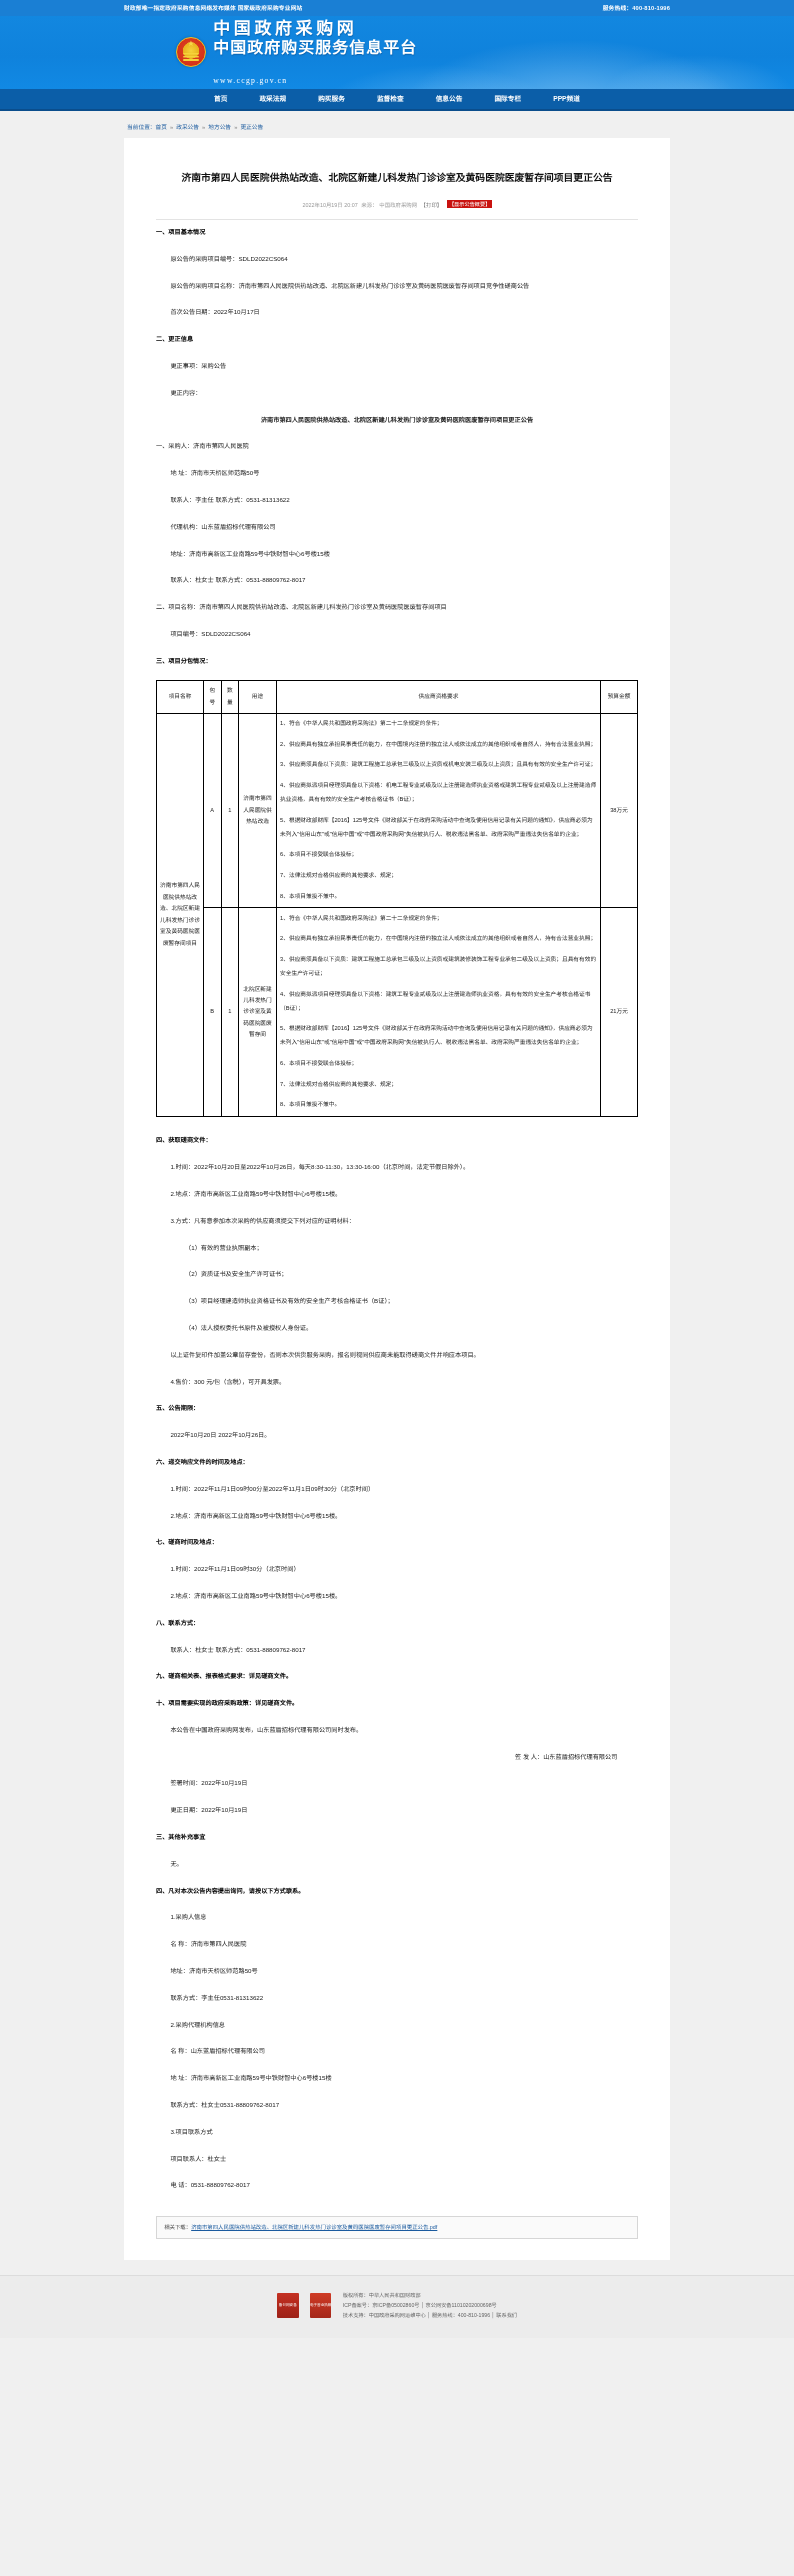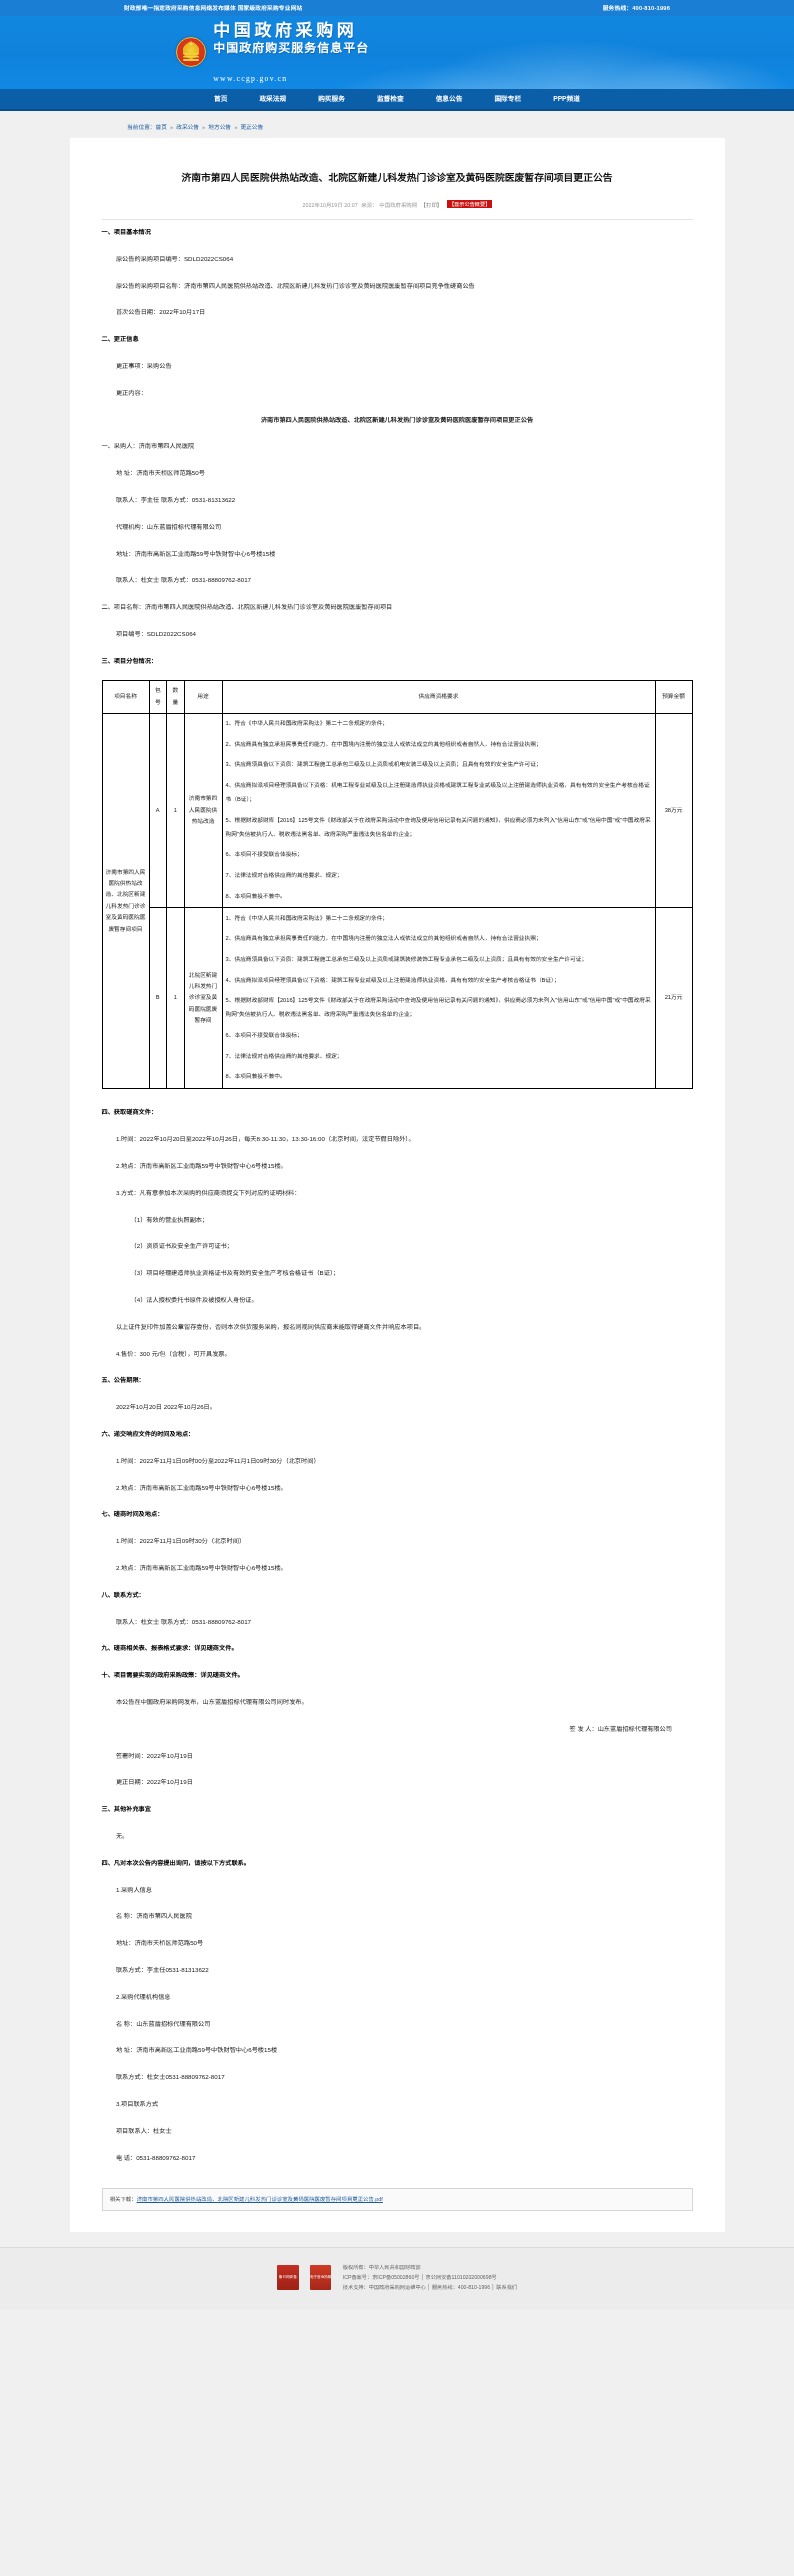--- a/index.html
+++ b/index.html
@@ -72,21 +72,21 @@
       linear-gradient(#f5d33a,#f5d33a) 0 3.1px/15.5px 1.5px no-repeat,
       linear-gradient(#f5d33a,#f5d33a) 0 6.2px/15.5px 2.1px no-repeat;
   }
   .logo-text { margin-left:7.2px; }
   .logo-line1 {
     font-size:17px; font-weight:bold; color:#ffffff;
     letter-spacing:3.6px; line-height:1.15;
     text-shadow:0.5px 0.5px 1px rgba(0,40,90,.35);
   }
   .logo-line2 {
-    font-size:12px; font-weight:bold; color:#ffffff;
+    font-size:16px; font-weight:bold; color:#ffffff;
     letter-spacing:1px; line-height:1.3;
     text-shadow:0.5px 0.5px 1px rgba(0,40,90,.35);
   }
   .logo-url {
     font-size:7.7px; color:#ffffff; letter-spacing:1.3px;
     margin-top:17px; font-family:"Liberation Serif",serif;
   }
 
   
   .nav {
@@ -107,21 +107,21 @@
   .crumb-wrap { width:546px; margin:0 auto; }
   .breadcrumb {
     font-size:5.7px; color:#1a5a9e;
     padding:11.3px 0 7.2px 3.1px;
   }
   .breadcrumb a { color:#1a5a9e; text-decoration:none; }
   .breadcrumb .sep { color:#888; margin:0 1.5px; }
 
   
   .card {
-    width:655px; margin:0 auto 15.5px;
+    width:546px; margin:0 auto 15.5px;
     background:#ffffff;
     padding:21.6px 32px 15.5px;
     min-height:206px;
   }
   .art-title {
     font-size:9.8px; font-weight:bold; color:#111;
     text-align:center; line-height:1.62;
     padding:4.1px 9.3px 0;
   }
   .art-meta {

